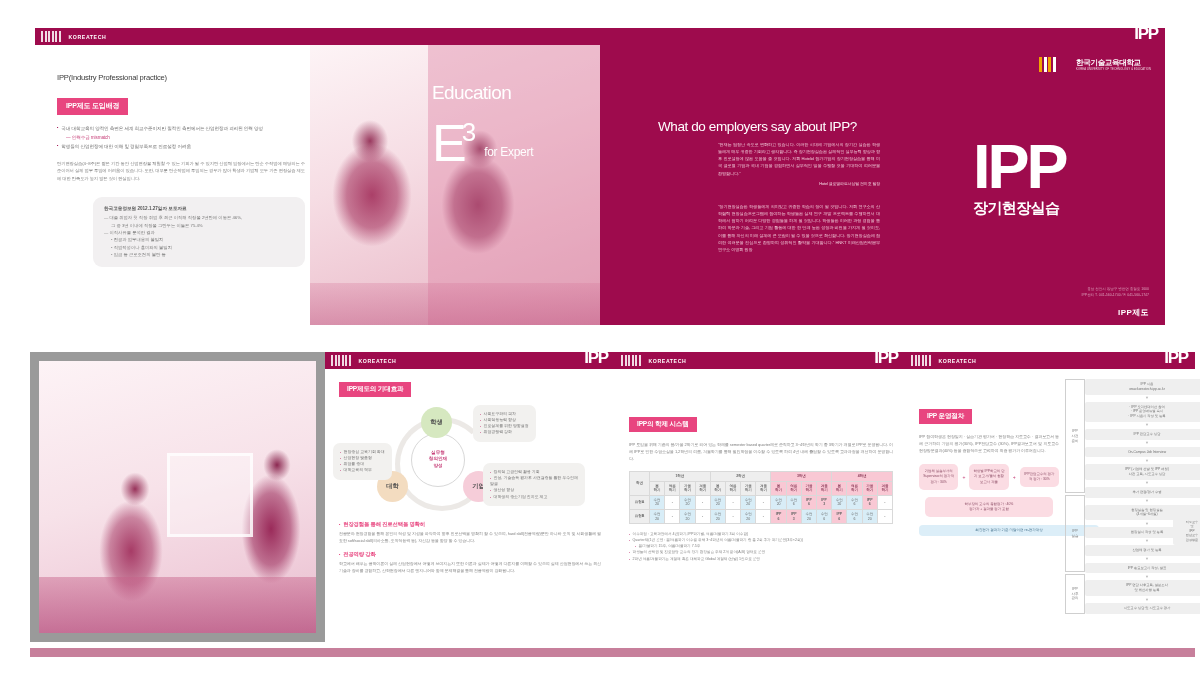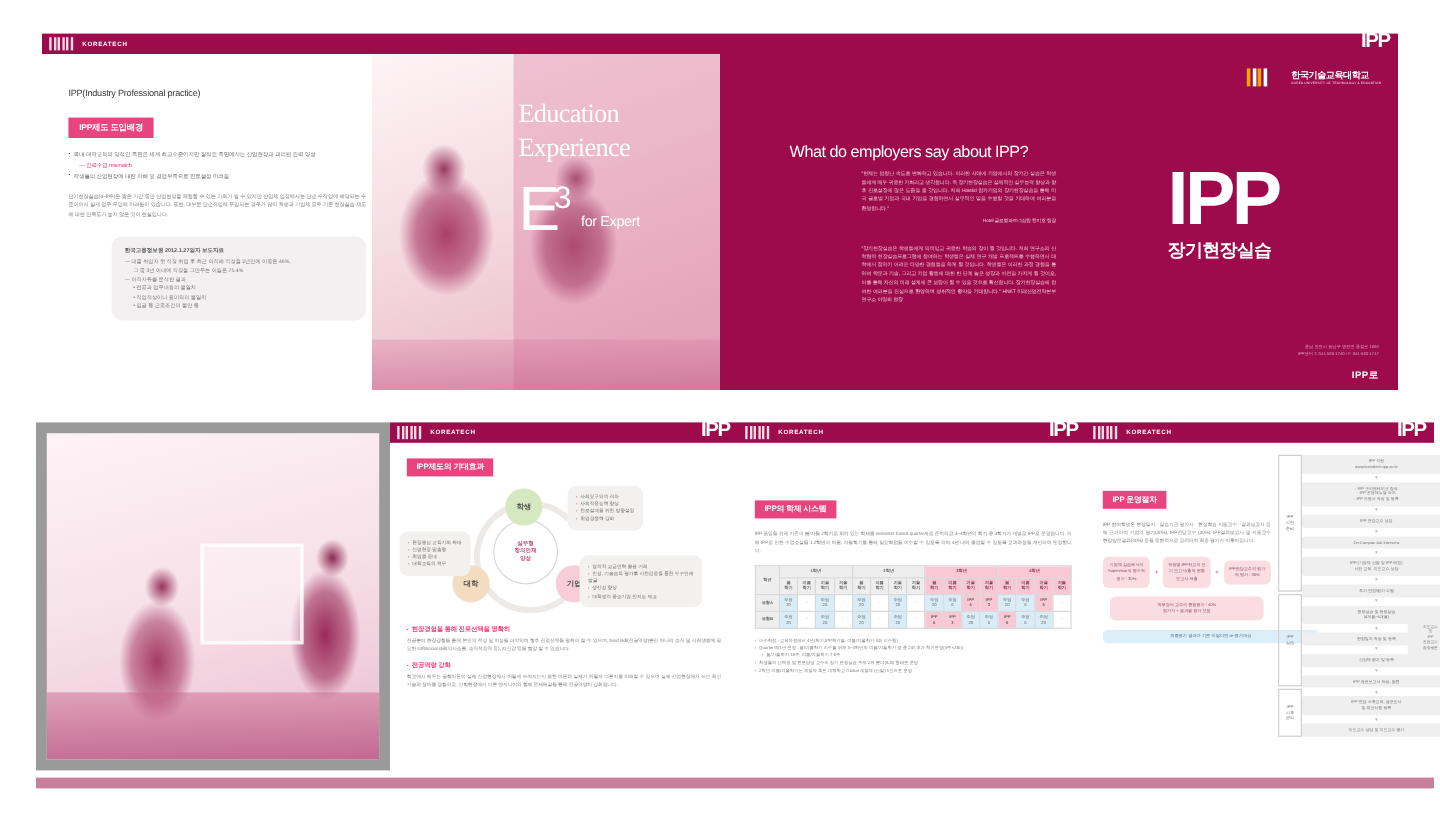--- a/index.html
+++ b/index.html
@@ -43,21 +43,21 @@
     background:
       radial-gradient(ellipse 60px 78px at 62px 150px, rgba(150,20,70,.78) 0%, rgba(150,20,70,.5) 42%, rgba(150,20,70,0) 66%),
       radial-gradient(ellipse 26px 30px at 60px 96px, rgba(130,15,60,.8) 0%, rgba(130,15,60,0) 70%),
       radial-gradient(ellipse 52px 70px at 168px 160px, rgba(120,10,55,.88) 0%, rgba(120,10,55,.55) 46%, rgba(120,10,55,0) 70%),
       radial-gradient(ellipse 24px 26px at 170px 104px, rgba(110,10,50,.85) 0%, rgba(110,10,50,0) 72%),
       linear-gradient(160deg,#fdf4f6 0%,#f6dde4 40%,#eec6d2 72%,#e3b3c3 100%);
   }
   .photoA .glass{position:absolute;left:118px;top:0;right:0;bottom:0;background:rgba(222,130,165,.42);}
   .photoA .desk{position:absolute;left:0;right:0;bottom:0;height:42px;background:linear-gradient(180deg,rgba(214,120,155,.30),rgba(190,80,125,.45));}
   .e3wrap{position:absolute;left:122px;top:36px;right:10px;color:#ffffff;}
-  .e3wrap .l1{font-size:22px;line-height:1.28;letter-spacing:-.6px;font-weight:normal;font-family:Liberation Serif, serif;}
+  .e3wrap .l1{font-size:19px;line-height:1.28;letter-spacing:-.6px;font-weight:normal;}
   .e3row{margin-top:14px;display:flex;align-items:flex-end;}
   .e3row .eg{font-size:52px;line-height:.78;font-weight:300;letter-spacing:-2px;}
   .e3row .sup{font-size:26px;line-height:1;margin-left:-3px;margin-bottom:18px;}
   .e3row .fe{font-size:12px;margin-left:8px;margin-bottom:4px;letter-spacing:-.3px;}
 
   
   .klogo{position:absolute;right:14px;top:12px;display:flex;align-items:center;gap:4px;}
   .klogo .mark{width:17px;height:15px;position:relative;}
   .klogo .mark i{position:absolute;top:0;width:3.4px;height:15px;background:#f0a500;}
   .klogo .mark i:nth-child(1){left:0;}
@@ -214,21 +214,20 @@
         </div>
       </div>
 
       <div class="p-photo">
         <div class="photoA">
           <div class="glass"></div>
           <div class="desk"></div>
         </div>
         <div class="e3wrap">
           <div class="l1">Education</div>
-          <div class="l1">Experience</div>
           <div class="e3row">
             <span class="eg">E</span>
             <span class="sup">3</span>
             <span class="fe">for Expert</span>
           </div>
         </div>
       </div>
 
       <div class="p-right">
         <div class="klogo">
@@ -260,21 +259,21 @@
 
         <div class="bigipp">
           <div class="ip">IPP</div>
           <div class="kr">장기현장실습</div>
         </div>
 
         <div class="addr">
           <div>충남 천안시 동남구 병천면 충절로 1600</div>
           <div>IPP센터  T. 041-560-1740 / F. 041-560-1747</div>
         </div>
-        <div class="ipcenter">IPP로</div>
+        <div class="ipcenter">IPP제도</div>
       </div>
     </div>
   </div>
 
   <div class="spread" id="bot-spread">
     <div class="botrow">
 
       <div class="bphoto">
         <div class="inner">
           <div class="board"></div>

